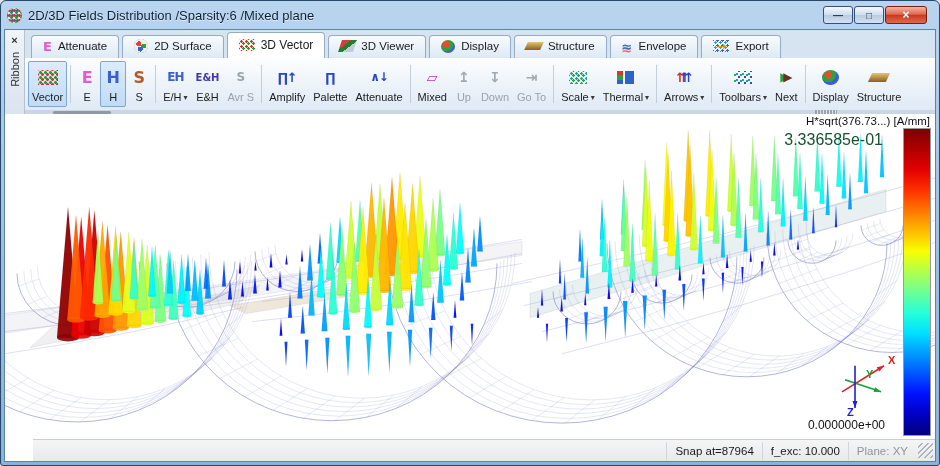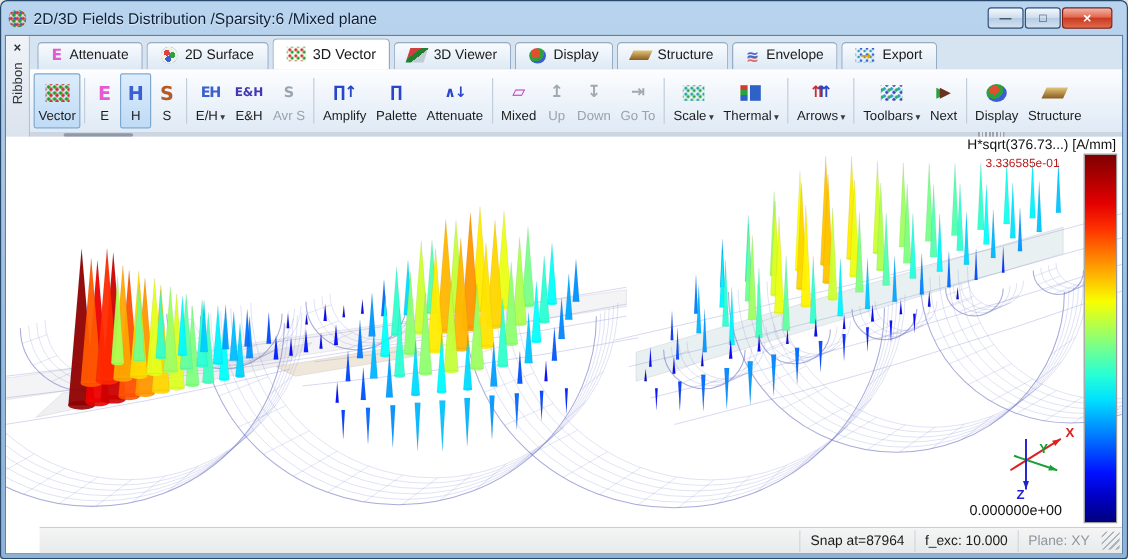--- a/index.html
+++ b/index.html
@@ -90,21 +90,21 @@
   .next-icon{color:#6a3020;font-size:12px;text-shadow:-3px 0 0 #2ea040;padding-left:3px;}
   .display-button-icon{width:17px;height:15px;border-radius:50%;background:radial-gradient(circle at 38% 32%,#e05030 0 4px,#2ea040 4px 7.5px,#3b5fd0 7.5px);}
   .structure-button-icon{width:18px;height:9px;transform:skewX(-25deg);background:linear-gradient(#e2c478,#8a5c20);}
   .toolbars-icon{width:18px;height:14px;background-repeat:no-repeat;
     background-image:linear-gradient(90deg,#c04040 0 3px,#2ea040 3px 6px,#3b5fd0 6px 9px,#c8a030 9px 12px),linear-gradient(#4a5258,#8a929a);
     background-size:12px 4px,18px 7px;background-position:3px 9px,0 1px;}
   
   .viewport{flex:1;position:relative;background:#fff;overflow:hidden;}
   #scene{position:absolute;left:0;top:0;width:100%;height:100%;}
   .cb-label{position:absolute;top:1px;right:5px;font-size:11.5px;color:#101010;}
-  .cb-max{position:absolute;top:17px;right:52px;font-size:10px;color:#b91c1c;}
+  .cb-max{position:absolute;top:17px;right:52px;font-size:16px;color:#14532d;}
   .cb-min{position:absolute;bottom:7px;right:50px;font-size:12px;color:#101010;}
   .colorbar{position:absolute;top:14px;bottom:3px;right:4px;width:28px;border:1px solid #9a9a9a;}
   
   .statusbar{height:22px;flex:none;display:flex;align-items:center;justify-content:flex-end;
              background:linear-gradient(#f5f5f5,#e7e9eb);border-top:1px solid #c9ced6;font-size:11.5px;color:#1a1a1a;margin-left:28px;}
   .sb-cell{padding:3px 8px;border-left:1px solid #d2d6dc;white-space:nowrap;}
   .sb-cell.muted{color:#8f969e;}
   .sb-grip{width:15px;height:15px;margin:0 2px 0 2px;flex:none;
      background:repeating-linear-gradient(135deg,rgba(0,0,0,0) 0 2.5px,#aeb4bb 2.5px 4px);}
 </style>

